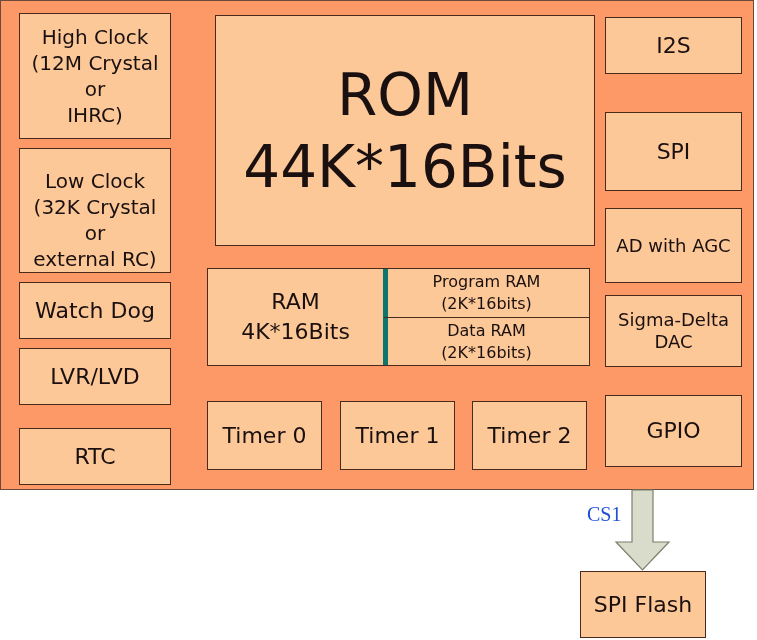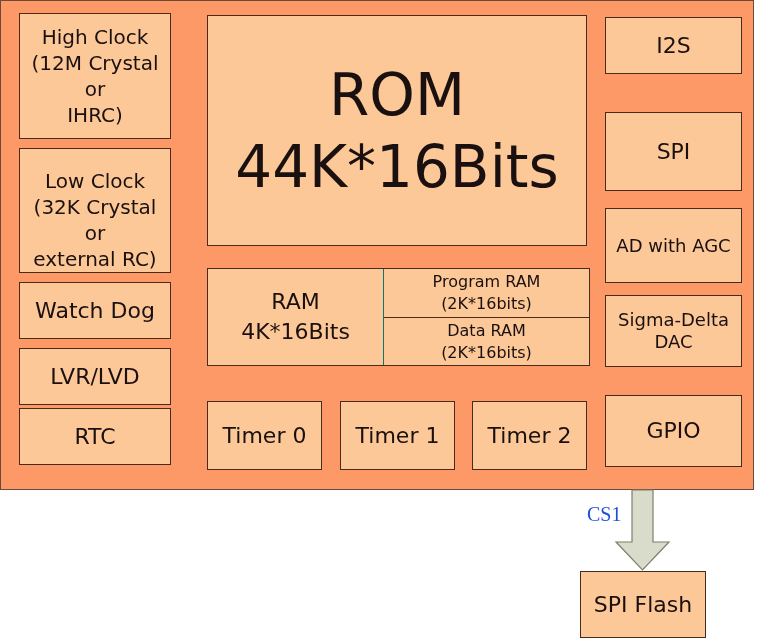--- a/index.html
+++ b/index.html
@@ -18,21 +18,21 @@
     .f20 { font-size: 20px; line-height: 26px; }
     .f22 { font-size: 22px; line-height: 28px; }
     .f18 { font-size: 18px; line-height: 22px; }
     .rom span { font-size: 58px; line-height: 72px; }
     .ramwrap {
       position: absolute; left: 207px; top: 268px; width: 383px; height: 98px;
       background: #fdc898; border: 1px solid #4a2a1a; box-sizing: border-box;
       font-family: "DejaVu Sans", sans-serif; color: #1a1010;
     }
     .ram-main { position: absolute; left: 0; top: 0; width: 175px; height: 96px;
-      border-right: 1px solid #0f766e; display: flex; align-items: center; justify-content: center;
+      border-right: 5px solid #0f766e; display: flex; align-items: center; justify-content: center;
       text-align: center; font-size: 22px; line-height: 30px; }
     .ram-sub { position: absolute; left: 176px; width: 205px; height: 48px;
       display: flex; align-items: center; justify-content: center; text-align: center;
       font-size: 16px; line-height: 22px; }
     .ram-sub.top { top: 0; border-bottom: 1px solid #4a2a1a; height: 48px; }
     .ram-sub.bot { top: 49px; height: 47px; }
     .ram-main span, .ram-sub span { white-space: pre-line; }
     .cs-label { position: absolute; left: 587px; top: 503px; font-family: Liberation Serif, serif;
       font-size: 20px; color: #1d4ed8; }
     svg.arrow { position: absolute; left: 612px; top: 489px; }
@@ -53,25 +53,25 @@
 (32K Crystal
 or
 external RC)</span>
 </div>
 <div class="blk f22" style="left:19px;top:282px;width:152px;height:57px;">
   <span>Watch Dog</span>
 </div>
 <div class="blk f22" style="left:19px;top:348px;width:152px;height:57px;">
   <span>LVR/LVD</span>
 </div>
-<div class="blk f22" style="left:19px;top:408px;width:152px;height:57px;">
+<div class="blk f22" style="left:19px;top:428px;width:152px;height:57px;">
   <span>RTC</span>
 </div>
 
-<div class="blk rom" style="left:207px;top:15px;width:380px;height:231px;">
+<div class="blk rom" style="left:215px;top:15px;width:380px;height:231px;">
   <span>ROM
 44K*16Bits</span>
 </div>
 
 <div class="ramwrap">
   <div class="ram-main">
     <span>RAM
 4K*16Bits</span>
   </div>
   <div class="ram-sub top">

